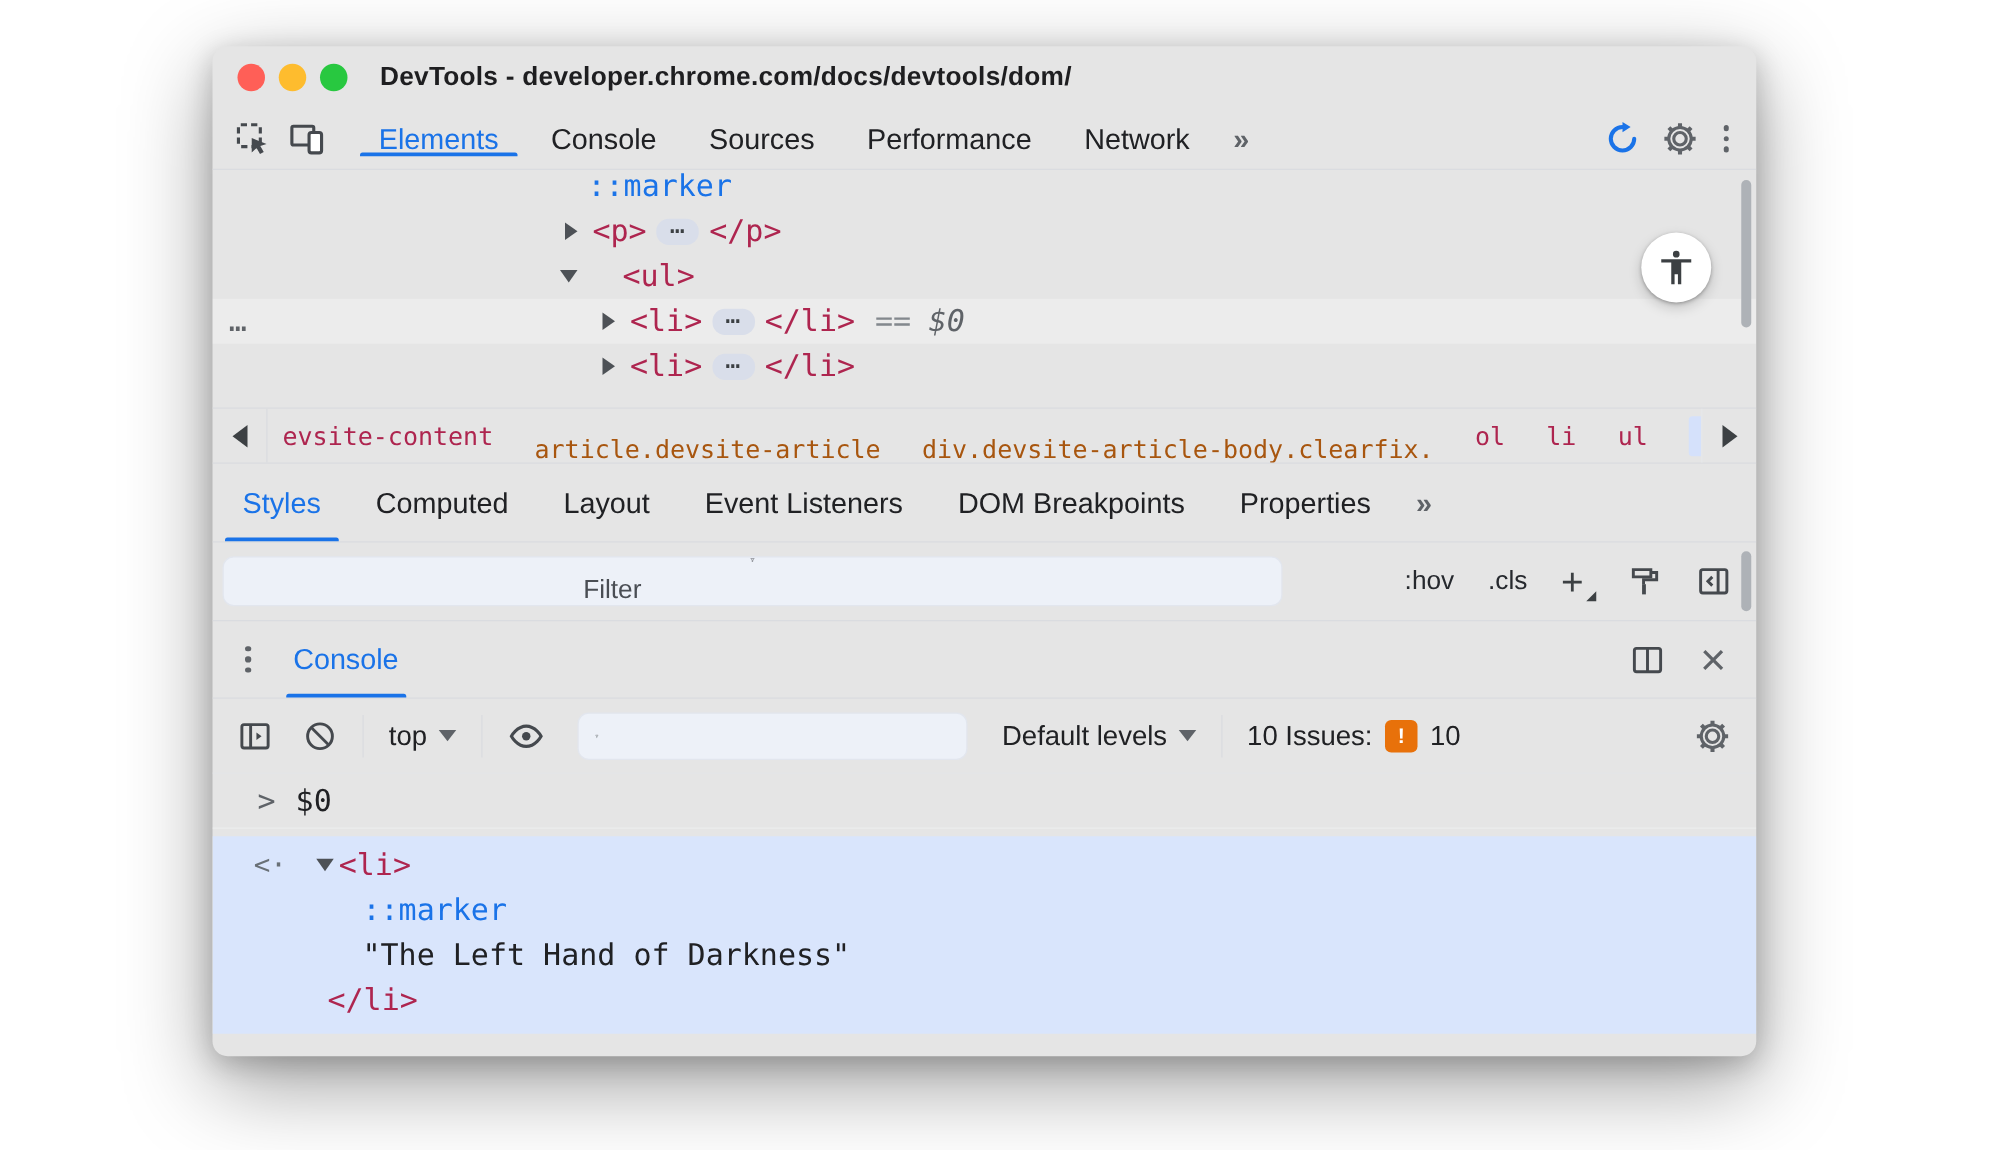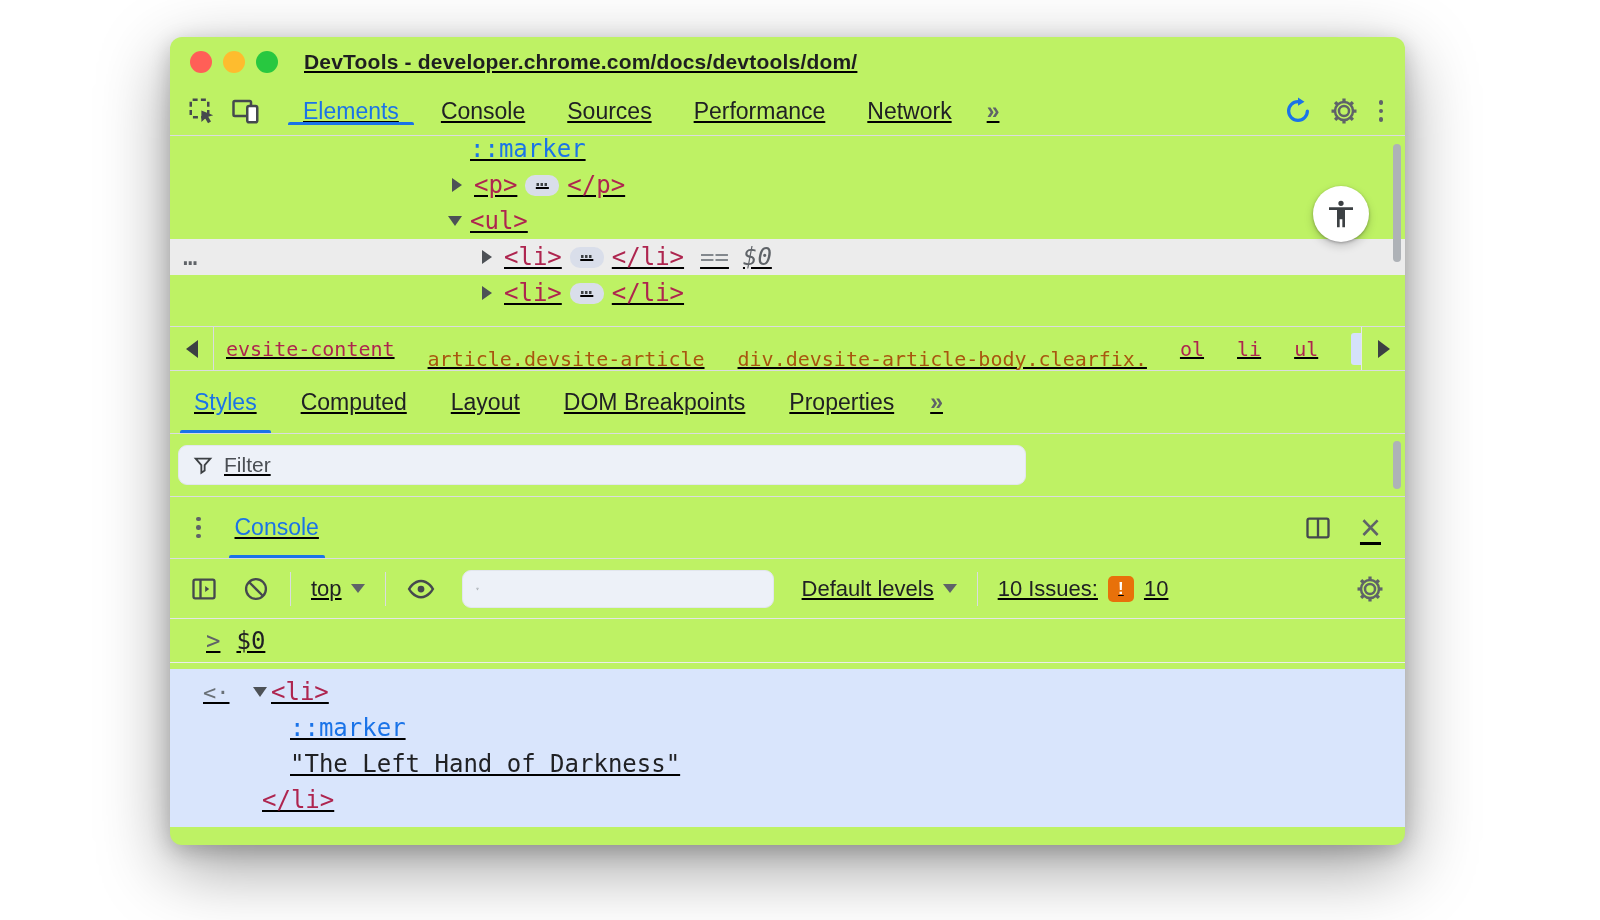--- a/index.html
+++ b/index.html
@@ -1,23 +1,23 @@
 <!DOCTYPE html>
 <html style="--accent-blue: #1a73e8; --tag-red: #ae254f; --class-orange: #a8560f; --muted-gray: #5f6368; --issue-orange: #e8710a; --selection-blue: #d9e5fc; --row-highlight: #ececec; --border: #dadce0; --traffic-red: #ff5f57; --traffic-yellow: #febc2e; --traffic-green: #28c840;"><head>
 <meta charset="utf-8">
 <style>
   * { margin:0; padding:0; box-sizing:border-box; }
   html,body { width:1600px; height:920px; background:#ffffff; font-family:"Liberation Sans",sans-serif; overflow:hidden; }
   .stage { position:relative; width:1600px; height:920px; }
 
   .window {
     position:absolute; left:170px; top:37px; width:1235px; height:808px;
-    background:#bef264; border-radius:12px; overflow:hidden;
+    background:#e5e5e5; border-radius:12px; overflow:hidden;
     box-shadow:0 22px 70px rgba(0,0,0,.38), 0 6px 22px rgba(0,0,0,.20);
-    display:flex; flex-direction:column;text-decoration:underline;
+    display:flex; flex-direction:column;
   }
 
   
   .titlebar { height:50px; display:flex; align-items:center; padding:0 20px; flex:none; }
   .lights { display:flex; gap:11px; }
   .light { width:22px; height:22px; border-radius:50%; }
   .light.red { background:var(--traffic-red,#ff5f57); }
   .light.yellow { background:var(--traffic-yellow,#febc2e); }
   .light.green { background:var(--traffic-green,#28c840); }
   .win-title { margin-left:26px; font-size:21px; font-weight:bold; color:#1e1e20; letter-spacing:.2px; }
@@ -74,21 +74,21 @@
   .stabbar { height:63px; flex:none; display:flex; align-items:stretch; border-bottom:1px solid var(--border,#dadce0); padding-left:2px; font-size:23px; color:#202124; }
   .stab { display:flex; align-items:center; padding:0 22px; position:relative; }
   .stab.active { color:var(--accent-blue,#1a73e8); }
   .stab.active::after { content:""; position:absolute; left:8px; right:8px; bottom:0; height:3px; background:var(--accent-blue,#1a73e8); border-radius:2px 2px 0 0; }
 
   
   .sfilter { height:63px; flex:none; display:flex; align-items:center; border-bottom:1px solid var(--border,#dadce0); padding-left:8px; position:relative; }
   .pill-input { height:40px; border-radius:9px; background:#edf1f8; border:1px solid #e2e6ee; display:flex; align-items:center; padding:0 13px; gap:10px; }
   .pill-input input { border:none; background:transparent; outline:none; font-size:21px; color:#202124; flex:1; font-family:"Liberation Sans",sans-serif; }
   .pill-input input::placeholder { color:#4a4e54; opacity:1; }
-  .sfilter .pill-input { width:848px; }
+  .sfilter .pill-input { width:848px;flex-direction:column; }
   .sfilter-right { margin-left:auto; display:flex; align-items:center; gap:27px; padding-right:20px; }
   .tok-btn { font-size:21px; color:#26292e; }
   .plus-btn { position:relative; font-size:31px; color:#3c4043; line-height:1; padding-right:8px; }
   .plus-btn::after { content:""; position:absolute; right:-2px; bottom:0; width:0; height:0; border-style:solid; border-width:0 0 8px 8px; border-color:transparent transparent #3c4043 transparent; }
   .sb-styles { top:7px; height:48px; }
 
   
   .drawer-head { height:62px; flex:none; display:flex; align-items:stretch; border-bottom:1px solid var(--border,#dadce0); padding:0 24px 0 22px; }
   .drawer-head .kebab { align-self:center; }
   .drawer-tab { margin-left:24px; display:flex; align-items:center; padding:0 6px; font-size:23px; color:var(--accent-blue,#1a73e8); position:relative; }
@@ -188,21 +188,21 @@
       <div class="tree-in">
         <div class="tree-line" style="padding-left:300px;">
           <span class="pseudo">::marker</span>
         </div>
         <div class="tree-line" style="padding-left:282px;">
           <span class="arrow-cell"><i class="tri-r"></i></span>
           <span class="tag">&lt;p&gt;</span>
           <span class="pill"><span>…</span></span>
           <span class="tag">&lt;/p&gt;</span>
         </div>
-        <div class="tree-line" style="padding-left:278px;">
+        <div class="tree-line" style="padding-left:278px;gap:28px;">
           <span class="arrow-cell"><i class="tri-d"></i></span>
           <span class="tag">&lt;ul&gt;</span>
         </div>
         <div class="tree-line hl-row" style="padding-left:312px;">
           <span class="edge-dots">…</span>
           <span class="arrow-cell"><i class="tri-r"></i></span>
           <span class="tag">&lt;li&gt;</span>
           <span class="pill"><span>…</span></span>
           <span class="tag">&lt;/li&gt;</span>
           <span class="eq">==</span>
@@ -238,33 +238,55 @@
       </div>
       <span class="crumb-nav right">
           <i class="tri-r-big"></i>
         </span>
     </div>
 
     <div class="stabbar">
       <span class="stab active">Styles</span>
       <span class="stab">Computed</span>
       <span class="stab">Layout</span>
+      <span class="stab">Event Listeners</span>
       <span class="stab">DOM Breakpoints</span>
       <span class="stab">Properties</span>
       <span class="overflow-glyph">
           <span>»</span>
         </span>
     </div>
 
     <div class="sfilter">
       <div class="pill-input">
         <svg width="22" height="22" viewBox="0 0 24 24" fill="none" stroke="#3c4043" stroke-width="2">
           <path d="M4 5h16l-6.2 7.2V18l-3.6 2.4v-8.2z"></path>
         </svg>
         <input type="text" placeholder="Filter" style="">
+      </div>
+      <div class="sfilter-right">
+        <span class="tok-btn">:hov</span>
+        <span class="tok-btn">.cls</span>
+        <span class="plus-btn">+</span>
+        <span class="ico-btn">
+          <svg width="28" height="28" viewBox="0 0 24 24">
+            <g fill="none" stroke="#45494e" stroke-width="2">
+                <path d="M4 4h12v5H4z"></path>
+                <path d="M16 6h4v5h-9v3"></path>
+              </g>
+            <rect x="10" y="14" width="2.6" height="7" fill="#45494e"></rect>
+          </svg>
+        </span>
+        <span class="ico-btn">
+          <svg width="28" height="28" viewBox="0 0 24 24" fill="none" stroke="#45494e" stroke-width="2">
+            <rect x="3" y="4" width="18" height="16" rx="1.5"></rect>
+              <line x1="15" y1="4" x2="15" y2="20"></line>
+              <path d="M11 9l-3 3 3 3"></path>
+          </svg>
+        </span>
       </div>
       <span class="v-scrollbar sb-styles"></span>
     </div>
 
     <div class="drawer-head">
       <span class="kebab">
           <i></i>
           <i></i>
           <i></i>
         </span>

